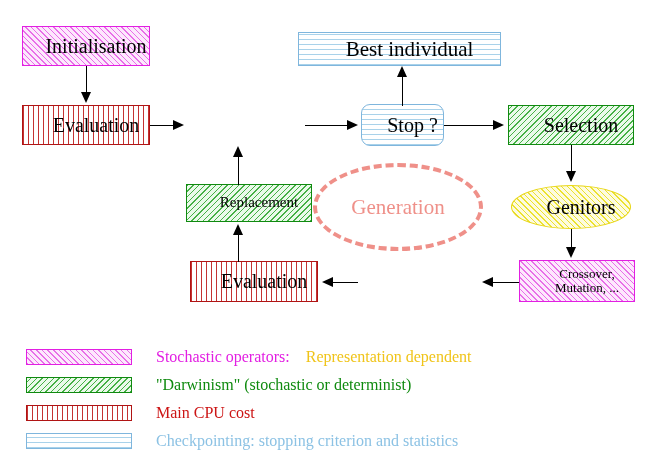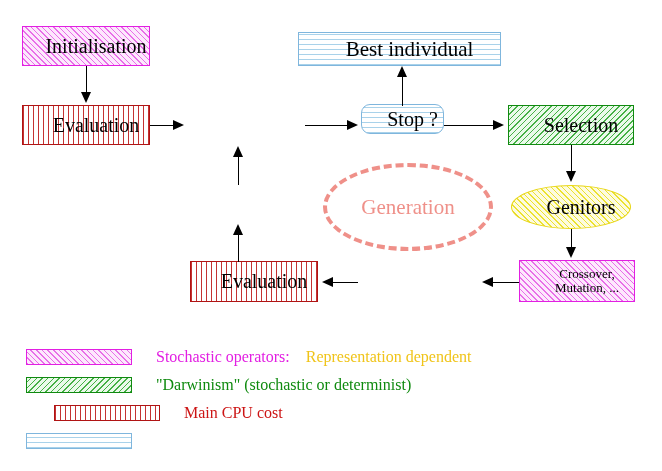--- a/index.html
+++ b/index.html
@@ -167,21 +167,21 @@
 
   <div class="node fill-red" style="left:22px; top:105px; width:128px; height:40px; font-size:20px;">
     <span class="label">Evaluation</span>
   </div>
 
 
   <div class="node fill-blue" style="left:289px; top:32px; width:203px; height:34px; font-size:21px;margin-left:9px;">
     <span class="label">Best individual</span>
   </div>
 
-  <div class="node fill-blue rounded" style="left:361px; top:104px; width:83px; height:30px; font-size:20px;">
+  <div class="node fill-blue rounded" style="left:361px; top:104px; width:83px; height:42px; font-size:20px;">
     <span class="label">Stop ?</span>
   </div>
 
   <div class="node fill-green" style="left:508px; top:105px; width:126px; height:40px; font-size:20px;">
     <span class="label">Selection</span>
   </div>
 
   <div class="node fill-yellow ellipse" style="left:511px; top:185px; width:120px; height:44px; font-size:20px;">
     <span class="label">Genitors</span>
   </div>
@@ -189,22 +189,25 @@
   <div class="node fill-magenta" style="left:519px; top:260px; width:116px; height:42px; font-size:13px; flex-direction:column;">
     <span class="label">Crossover,</span>
     <span class="label">Mutation, ...</span>
   </div>
 
 
   <div class="node fill-red" style="left:190px; top:261px; width:128px; height:41px; font-size:20px;">
     <span class="label">Evaluation</span>
   </div>
 
-
-  <div class="generation" style="left:323px; top:163px; width:170px; height:88px; font-size:21px;">
+  <div class="node fill-green" style="left:186px; top:184px; width:126px; height:38px; font-size:15px;">
+    <span class="label">Replacement</span>
+  </div>
+
+  <div class="generation" style="left:313px; top:163px; width:170px; height:88px; font-size:21px;">
     <span class="label">Generation</span>
   </div>
 
   <div class="edge-v" style="left:86px; top:66px; height:28px;"></div>
   <div class="arrow arrow-down" style="left:81px; top:92px;"></div>
 
   <div class="edge-h" style="left:150px; top:125px; width:26px;"></div>
   <div class="arrow arrow-right" style="left:173px; top:120px;"></div>
 
   <div class="edge-h" style="left:305px; top:125px; width:44px;"></div>
@@ -242,24 +245,25 @@
         <span class="t-magenta">Stochastic operators:</span>
         <span class="t-gold" style="margin-left:12px;">Representation dependent</span>
       </span>
     </div>
 
     <div class="legend-row" style="top:32px;">
       <span class="legend-swatch fill-green"></span>
       <span class="legend-text t-green">"Darwinism" (stochastic or determinist)</span>
     </div>
 
-    <div class="legend-row" style="top:60px;margin-left:28px;">
+    <div class="legend-row" style="top:60px;">
       <span class="legend-swatch fill-red"></span>
       <span class="legend-text t-red">Main CPU cost</span>
     </div>
 
     <div class="legend-row" style="top:88px;">
       <span class="legend-swatch fill-blue"></span>
+      <span class="legend-text t-blue">Checkpointing: stopping criterion and statistics</span>
     </div>
 
   </div>
 
 </div>
 
 </body></html>

